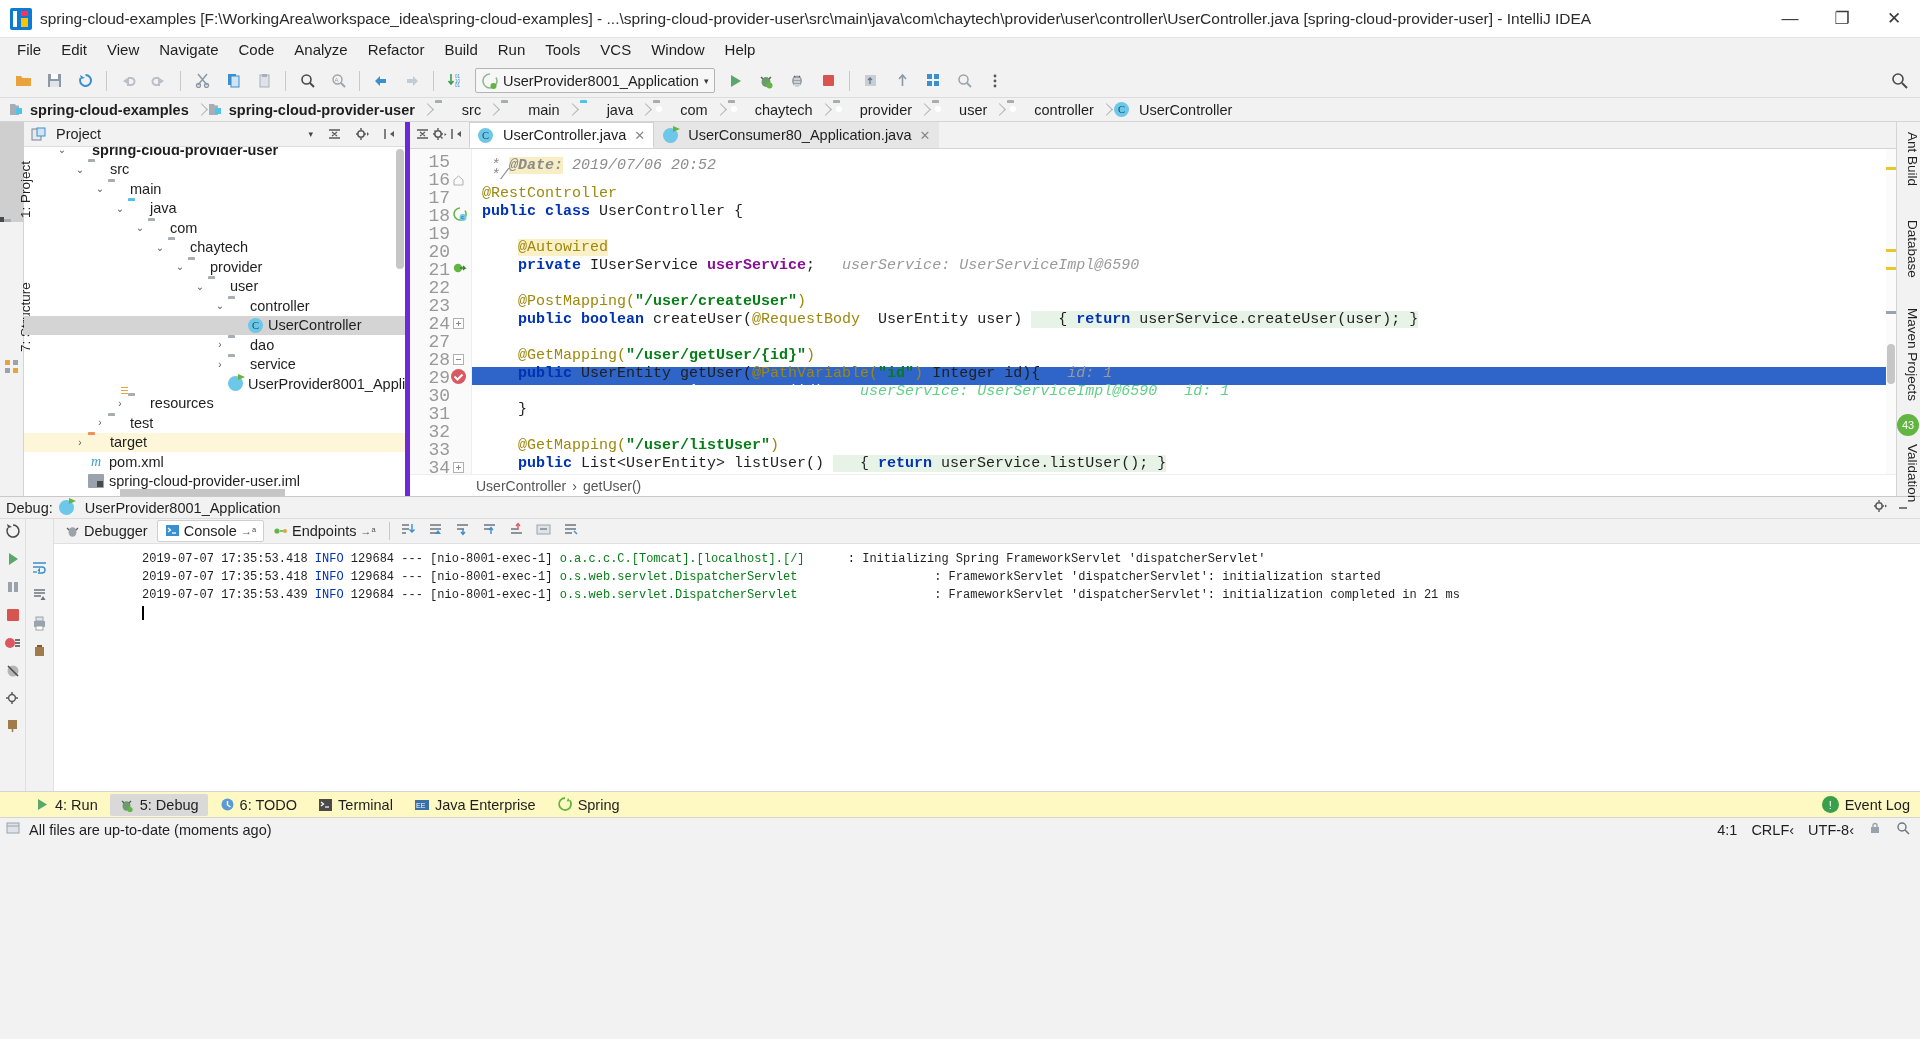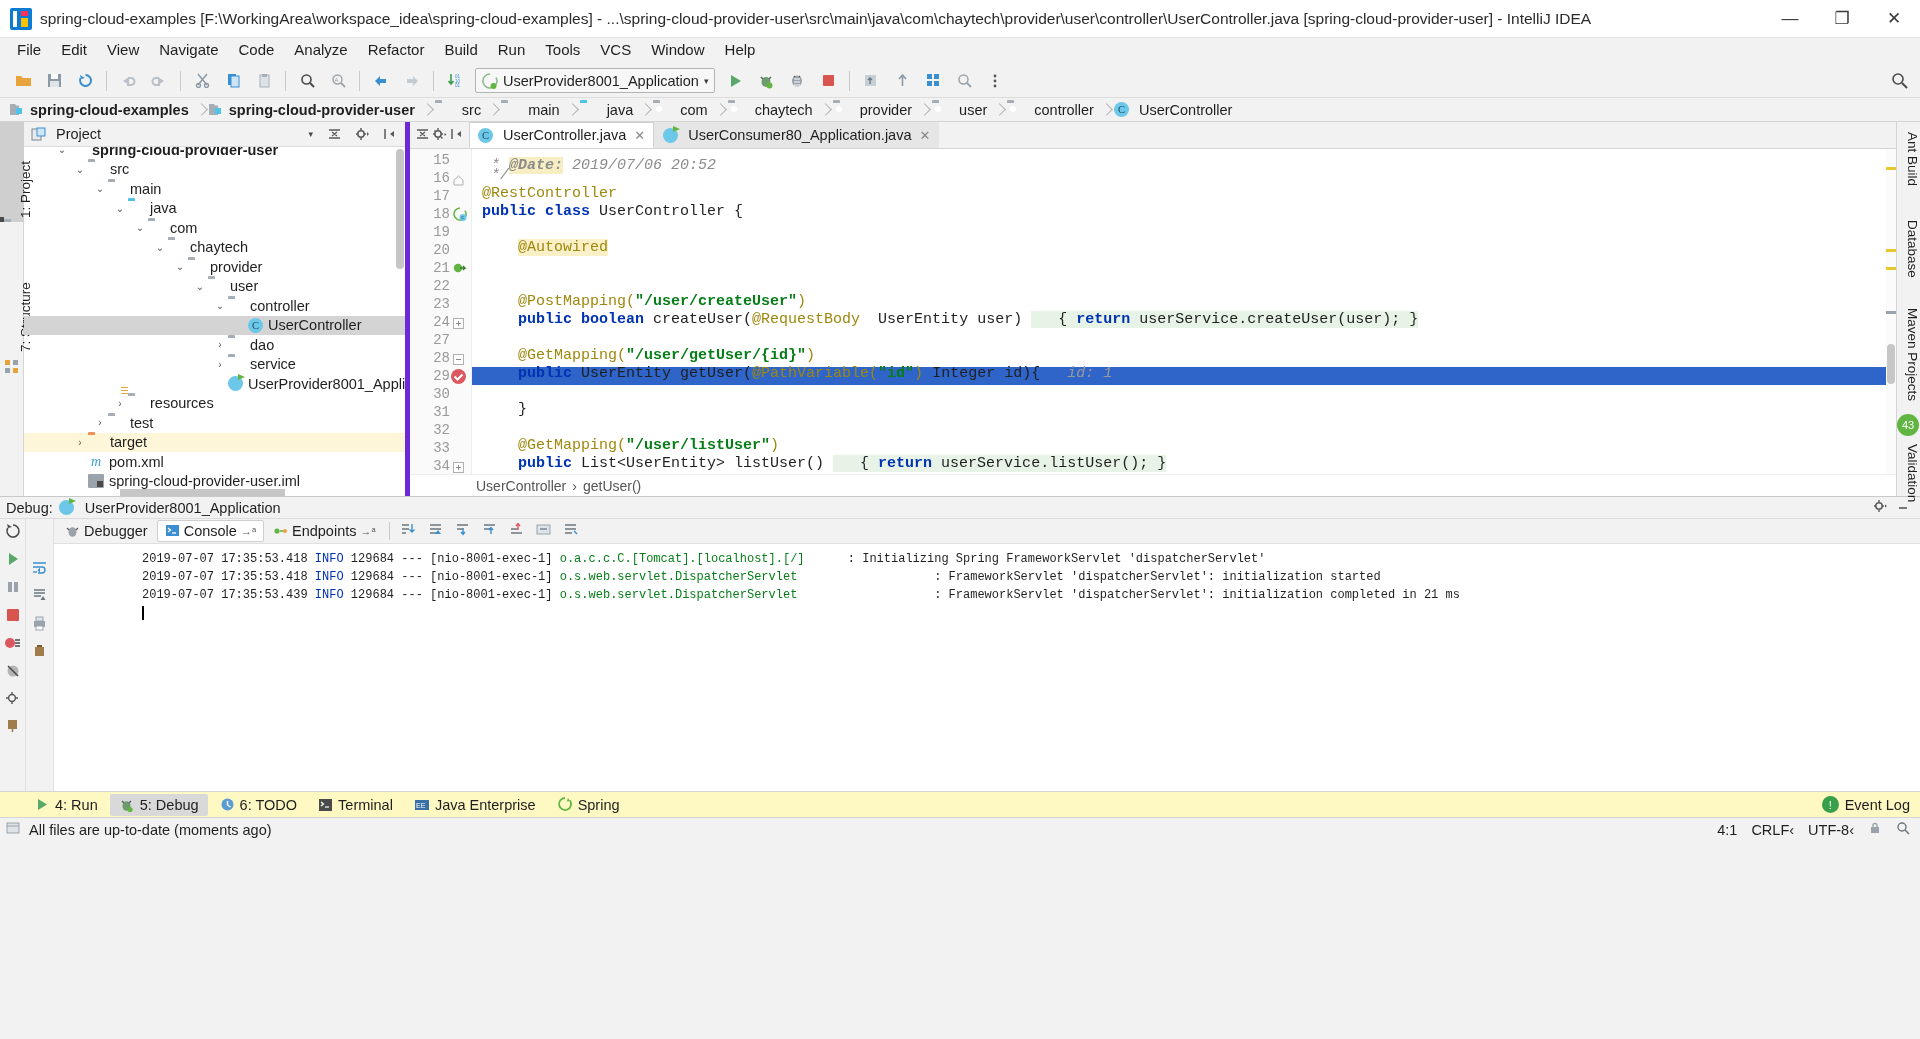--- a/index.html
+++ b/index.html
@@ -91,21 +91,21 @@
   
   .editor-wrap { flex:1; display:flex; flex-direction:column; background:#fff; min-width:0;}
   .tabbar { height:27px; background:#f2f2f2; display:flex; align-items:stretch; border-bottom:1px solid #d4d4d4;}
   .tab-tools { display:flex; align-items:center; gap:2px; padding:0 5px;}
   .etab { display:flex; align-items:center; gap:5px; padding:0 8px; font-size:14.5px; color:#1f1f1f;
      border:1px solid transparent; background:#e6e6e6; white-space:nowrap;}
   .etab.active { background:#ffffff; border-color:#d0d0d0; border-bottom-color:#fff;}
   .etab .x { color:#888; font-size:13px; margin-left:3px;}
   .code-area { flex:1; display:flex; position:relative; overflow:hidden; background:#fff;}
   .gutter { width:62px; background:#fafafa; border-right:1px solid #eee; flex:none; position:relative;}
-  .gutter-num { position:absolute; left:0; width:40px; text-align:right; font-size:14px; color:#999;
+  .gutter-num { position:absolute; left:0; width:40px; text-align:right; font-size:18px; color:#999;
      font-family:"Liberation Mono", monospace;}
   .gutter-ic { position:absolute; left:43px; width:16px; height:16px; }
   .codelines { flex:1; position:relative; font-family:"Liberation Mono", monospace; font-size:15px;
      line-height:18px; white-space:pre; overflow:hidden;}
   .cl { position:absolute; left:10px; white-space:pre; }
   .selrow { position:absolute; left:0; right:0; height:18px; background:#2f64c8;}
   .k { color:#0033b3; font-weight:bold;}
   .ann { color:#9e880d;}
   .str { color:#067d17; font-weight:bold;}
   .fld { color:#871094; font-weight:bold;}
@@ -663,26 +663,28 @@
 
       <div class="codelines">
         <div class="selrow" style="top:218px;"></div>
 
         <div class="cl" style="top:8px;"><span class="cmt"> * </span><span class="cmt hl-date" style="font-weight:bold;">@Date:</span><span class="cmt"> 2019/07/06 20:52</span></div>
         <div class="cl" style="top:18px;"><span class="cmt"> */</span></div>
         <div class="cl" style="top:36px;"><span class="ann">@RestController</span></div>
         <div class="cl" style="top:54px;"><span class="k">public class</span> UserController {</div>
         <div class="cl" style="top:72px;"></div>
         <div class="cl" style="top:90px;">    <span class="ann hl-ann">@Autowired</span></div>
+        <div class="cl" style="top:108px;">    <span class="k">private</span> IUserService <span class="fld">userService</span>;  <span class="hint"> userService: UserServiceImpl@6590</span></div>
         <div class="cl" style="top:126px;"></div>
         <div class="cl" style="top:144px;">    <span class="ann">@PostMapping(</span><span class="str">"/user/createUser"</span><span class="ann">)</span></div>
         <div class="cl" style="top:162px;">    <span class="k">public boolean</span> createUser(<span class="ann">@RequestBody</span>  UserEntity user) <span class="retbg">{ <span class="k">return</span> userService.createUser(user); }</span></div>
         <div class="cl" style="top:180px;"></div>
         <div class="cl" style="top:198px;">    <span class="ann">@GetMapping(</span><span class="str">"/user/getUser/{id}"</span><span class="ann">)</span></div>
         <div class="cl" style="top:216px;">    <span class="k">public</span> UserEntity getUser(<span class="ann">@PathVariable(</span><span class="str">"id"</span><span class="ann">)</span> Integer id){  <span class="hint"> id: 1</span></div>
+        <div class="cl" style="top:234px;"><span class="white">        </span><span class="kw-w">return</span><span class="white"> </span><span class="white" style="font-weight:bold;">userService</span><span class="white">.getUser(id);  </span><span class="hint-g"> userService: UserServiceImpl@6590   id: 1</span></div>
         <div class="cl" style="top:252px;">    }</div>
         <div class="cl" style="top:270px;"></div>
         <div class="cl" style="top:288px;">    <span class="ann">@GetMapping(</span><span class="str">"/user/listUser"</span><span class="ann">)</span></div>
         <div class="cl" style="top:306px;">    <span class="k">public</span> List&lt;UserEntity&gt; listUser() <span class="retbg">{ <span class="k">return</span> userService.listUser(); }</span></div>
         <div class="cl" style="top:324px;">}</div>
 
         <div class="code-scroll">
           <div class="cs-mark" style="top:18px; background:#e8c72c;"></div>
           <div class="cs-mark" style="top:100px; background:#e8c72c;"></div>
           <div class="cs-mark" style="top:118px; background:#e8c72c;"></div>

